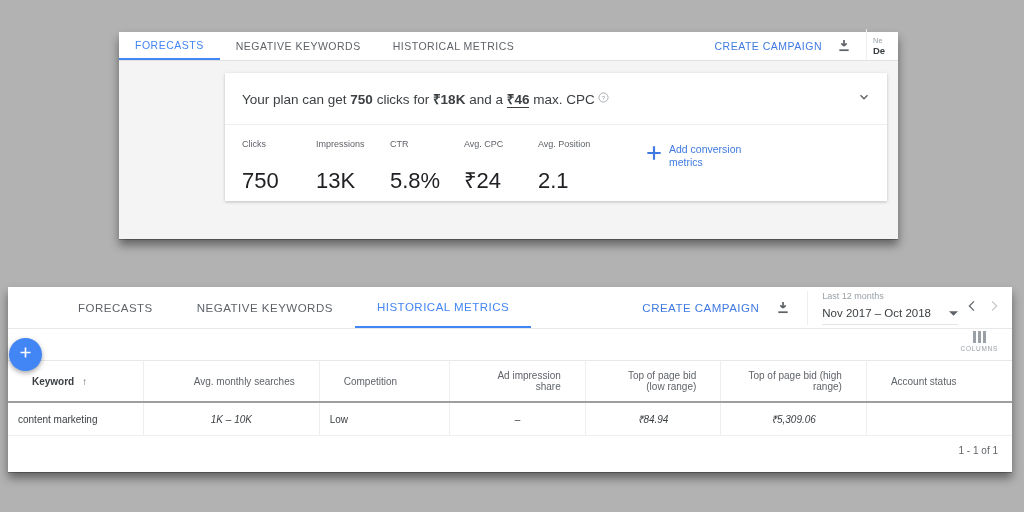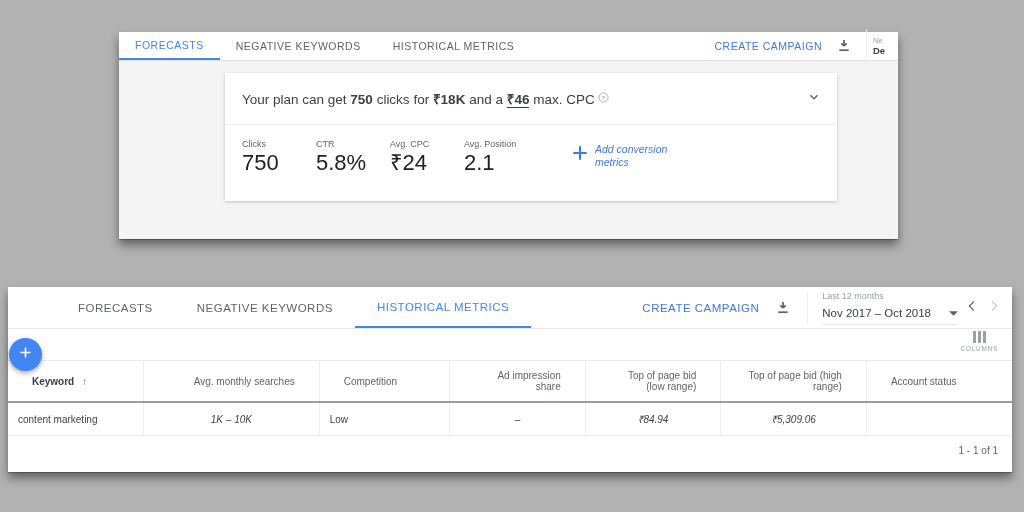--- a/index.html
+++ b/index.html
@@ -46,43 +46,43 @@
     border-left: 1px solid #eeeeee; padding-left: 6px;
   }
   .dr-small { font-size: 7.5px; color: #9aa0a6; white-space: nowrap; }
   .dr-main { font-size: 9.5px; color: #3c4043; font-weight: bold; white-space: nowrap; }
 
   .top-body {
     position: relative; height: calc(100% - 29px); background: #f4f4f4;
     padding: 10px 6px 6px 0;
   }
   .fcard {
-    position: absolute; left: 106px; top: 12px; width: 612px;
+    position: absolute; left: 106px; top: 12px; width: 662px;
     background: #ffffff; box-shadow: 0 1px 3px rgba(0,0,0,0.22);
   }
   .fcard-head {
     display: flex; align-items: center; justify-content: space-between;
     height: 52px; padding: 0 16px 0 17px; border-bottom: 1px solid #eeeeee;
   }
   .fcard-headline { font-size: 13.5px; color: #3c4043; }
   .fcard-headline b { font-weight: bold; }
   .u-line { font-weight: bold; border-bottom: 1.5px solid #3c4043; }
   .help-icon { display: inline-block; vertical-align: 1px; }
   .chev { width: 14px; height: 14px; cursor: pointer; }
 
   .metrics { display: flex; align-items: flex-start; padding: 14px 0 0 17px; height: 76px; }
   .metric { width: 74px; flex: none; }
   .metric.wide { width: 88px; }
-  .metric-label { font-size: 9px; color: #5f6368; margin-bottom: 2px; white-space: nowrap; }
+  .metric-label { font-size: 9px; color: #5f6368; margin-bottom: 20px; white-space: nowrap; }
   .metric-value { font-size: 22px; color: #202124; font-weight: normal; line-height: 1.05; white-space: nowrap; }
   .metric-sub {
     font-size: 7.5px; color: #9aa0a6; margin-top: 4px; white-space: nowrap;
     border-bottom: 1px dotted #bdc1c6; display: inline-block; padding-bottom: 1px;
   }
-  .addconv { display: flex; gap: 5px; margin-left: 18px; margin-top: 4px; cursor: pointer; font-style: italic; }
+  .addconv { display: flex; gap: 5px; margin-left: 18px; margin-top: 4px; cursor: pointer; }
   .plus-blue { width: 20px; height: 20px; flex: none; }
   .addconv-text { font-size: 10.5px; color: #3f7ae0; line-height: 1.22; width: 92px; }
 
   
   .panel-bottom {
     position: absolute; left: 8px; top: 287px;
     width: 1004px; height: 185px;
     background: #ffffff;
     box-shadow: 0 6px 9px rgba(0,0,0,0.45), 0 1px 0 rgba(0,0,0,0.25);
   }
@@ -205,20 +205,24 @@
             <svg class="chev" viewBox="0 0 24 24" aria-hidden="true">
               <path d="M6 9l6 6 6-6" stroke="#5f6368" stroke-width="2.4" fill="none"></path>
             </svg>
           </span>
         </div>
 
         <div class="metrics">
           <div class="metric">
             <div class="metric-label">Clicks</div>
             <div class="metric-value">750</div>
+          </div>
+          <div class="metric">
+            <div class="metric-label">Impressions</div>
+            <div class="metric-value">13K</div>
           </div>
           <div class="metric">
             <div class="metric-label">CTR</div>
             <div class="metric-value">5.8%</div>
           </div>
           <div class="metric">
             <div class="metric-label">Avg. CPC</div>
             <div class="metric-value">₹24</div>
           </div>
           <div class="metric wide">

